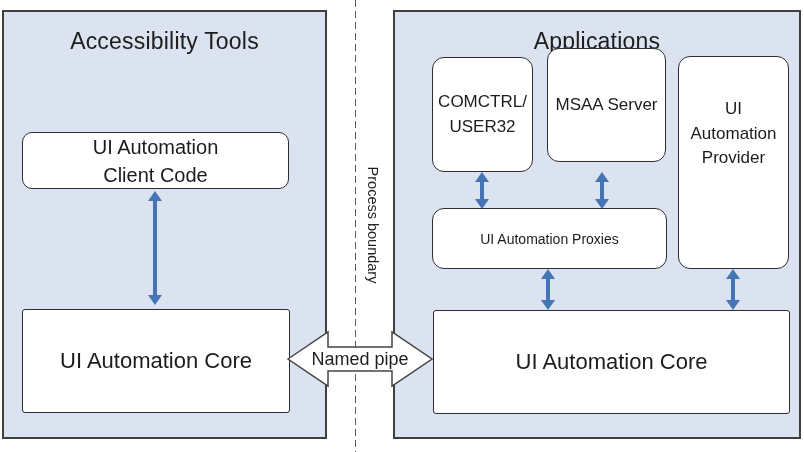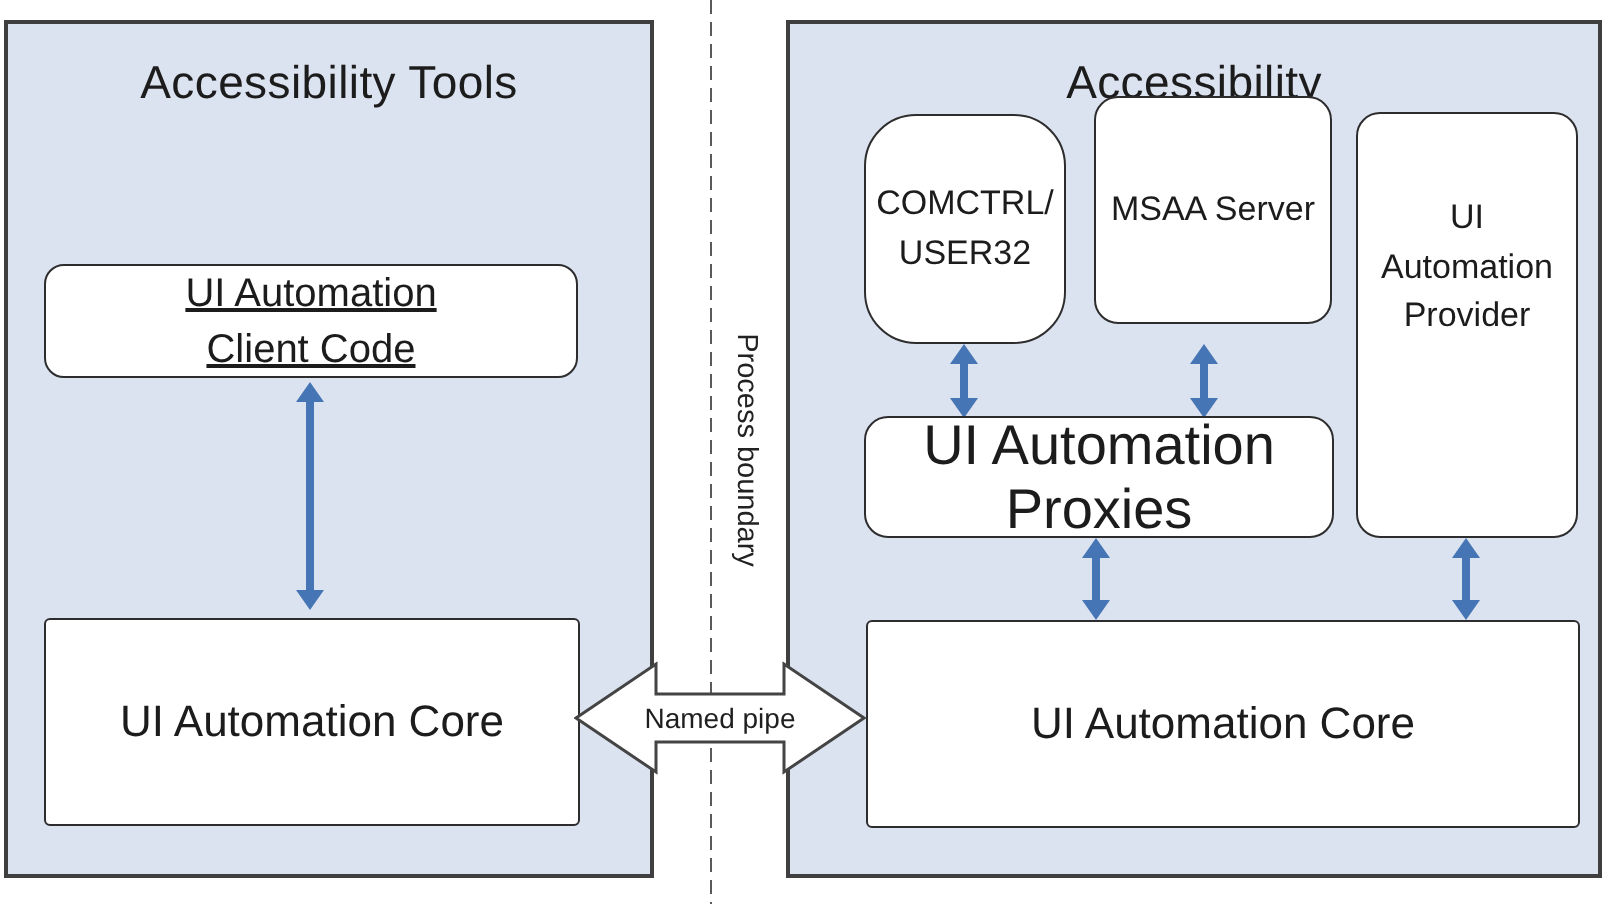--- a/index.html
+++ b/index.html
@@ -26,21 +26,21 @@
   }
   .dbox{
     position:absolute;background:var(--box-bg);
     border:1.5px solid var(--box-border);box-sizing:border-box;
     display:flex;align-items:center;justify-content:center;text-align:center;
     white-space:pre-line;
   }
   .r10{border-radius:10px}.r12{border-radius:12px}.r14{border-radius:3px}
   .f17{font-size:17px;line-height:1.45}
   .f20{font-size:20px;line-height:1.4}
-  .f21{font-size:28px}
+  .f21{font-size:14px}
   .f22{font-size:22px}
   
   .varrow{position:absolute;width:14px;}
   .varrow::before,.varrow::after{
     content:"";position:absolute;left:0;width:0;height:0;
     border-left:7px solid transparent;border-right:7px solid transparent;
   }
   .varrow::before{top:0;border-bottom:10px solid var(--arrow-blue);}
   .varrow::after{bottom:0;border-top:10px solid var(--arrow-blue);}
   .varrow .shaft{position:absolute;left:5px;top:7px;bottom:7px;width:4px;background:var(--arrow-blue);}
@@ -53,52 +53,52 @@
     position:absolute;left:291px;top:215px;width:160px;height:20px;
     text-align:center;font-size:14.5px;transform:rotate(90deg);
     color:#222;
   }
   
   .named-pipe{position:absolute;left:287px;top:330px;width:146px;height:58px;}
   .named-pipe svg{position:absolute;left:0;top:0;}
   .named-pipe .np-label{
     position:absolute;left:0;right:0;top:0;bottom:0;
     display:flex;align-items:center;justify-content:center;
-    font-size:14px;color:#1f1f1f;
+    font-size:18px;color:#1f1f1f;
   }
 </style>
 </head>
 <body>
 
 <div class="canvas">
 
   <div class="boundary-line"></div>
   <div class="boundary-label">Process boundary</div>
 
   <section class="panel" style="left:2px;top:10px;width:325px;height:429px;">
     <div class="panel-title">Accessibility Tools</div>
 
-    <div class="dbox r10 f20" style="left:18px;top:120px;width:267px;height:57px;text-decoration:underline;">
+    <div class="dbox r10 f20" style="left:18px;top:120px;width:267px;height:57px;">
       <span>UI Automation
 Client Code</span>
     </div>
 
     <div class="varrow" style="left:144px;top:179px;height:114px;">
       <span class="shaft"></span>
     </div>
 
     <div class="dbox r14 f22" style="left:18px;top:297px;width:268px;height:104px;">
       <span>UI Automation Core</span>
     </div>
   </section>
 
   <section class="panel" style="left:393px;top:10px;width:408px;height:429px;">
-    <div class="panel-title">Accessibility</div>
+    <div class="panel-title">Applications</div>
 
-    <div class="dbox r12 f17" style="left:37px;top:45px;width:101px;height:115px;border-radius:26px;">
+    <div class="dbox r12 f17" style="left:37px;top:45px;width:101px;height:115px;">
       <span>COMCTRL/
 USER32</span>
     </div>
 
     <div class="dbox r12 f17" style="left:152px;top:36px;width:119px;height:114px;">
       <span>MSAA Server</span>
     </div>
 
     <div class="dbox r12 f17" style="left:283px;top:44px;width:111px;height:213px;padding-bottom:57px;">
       <span>UI

